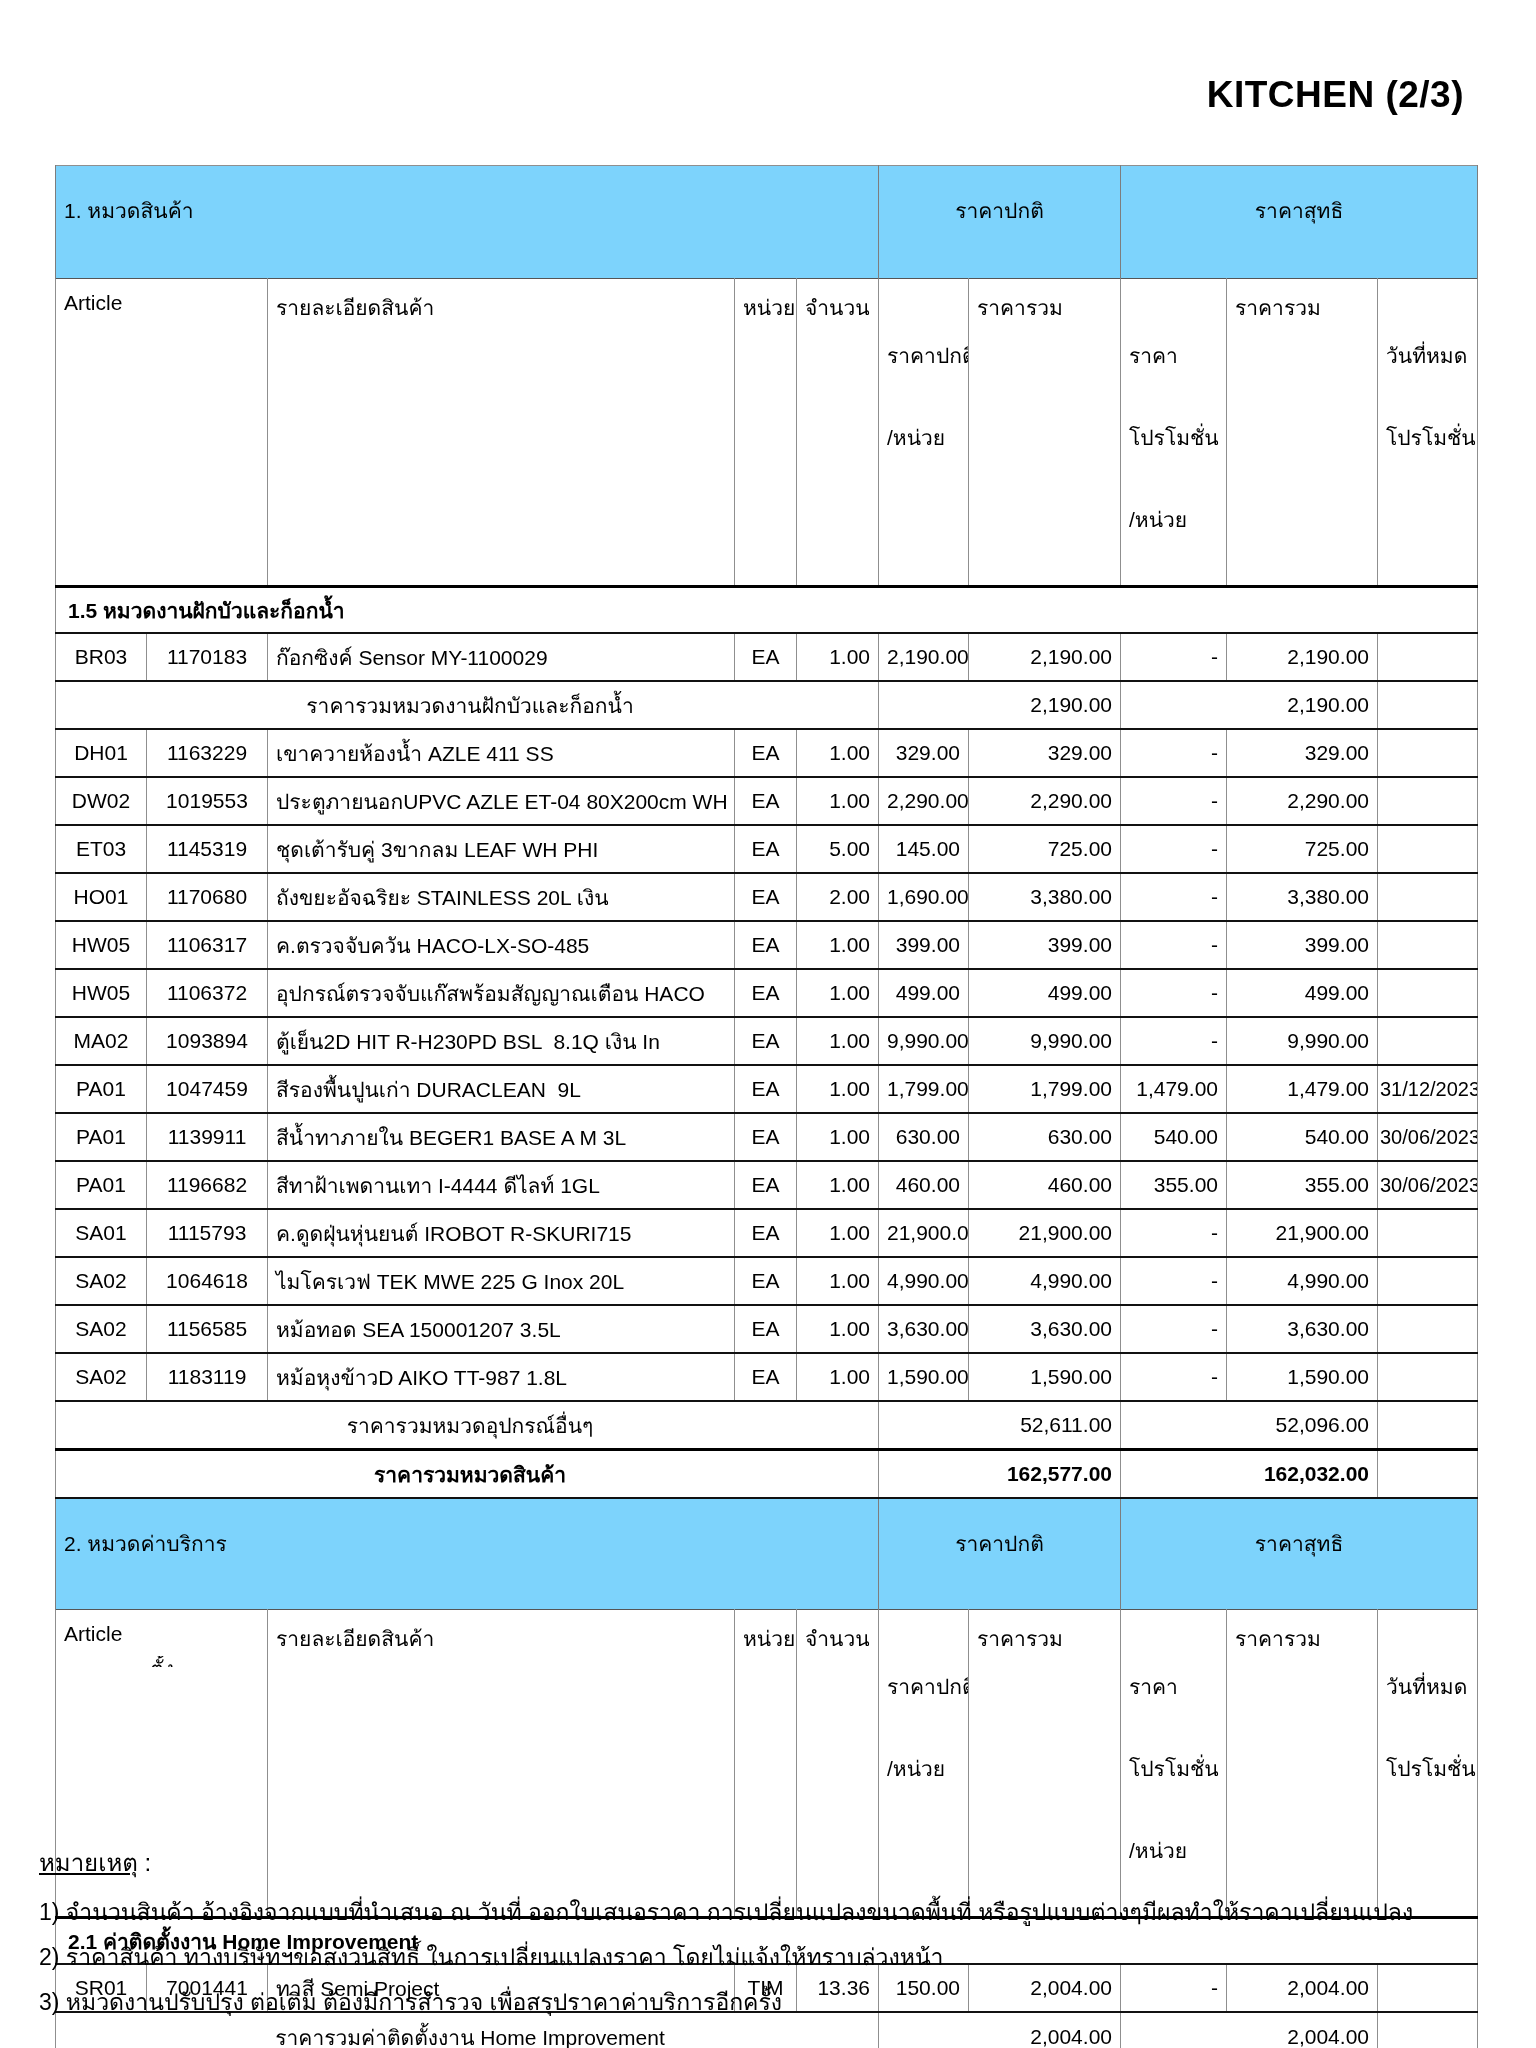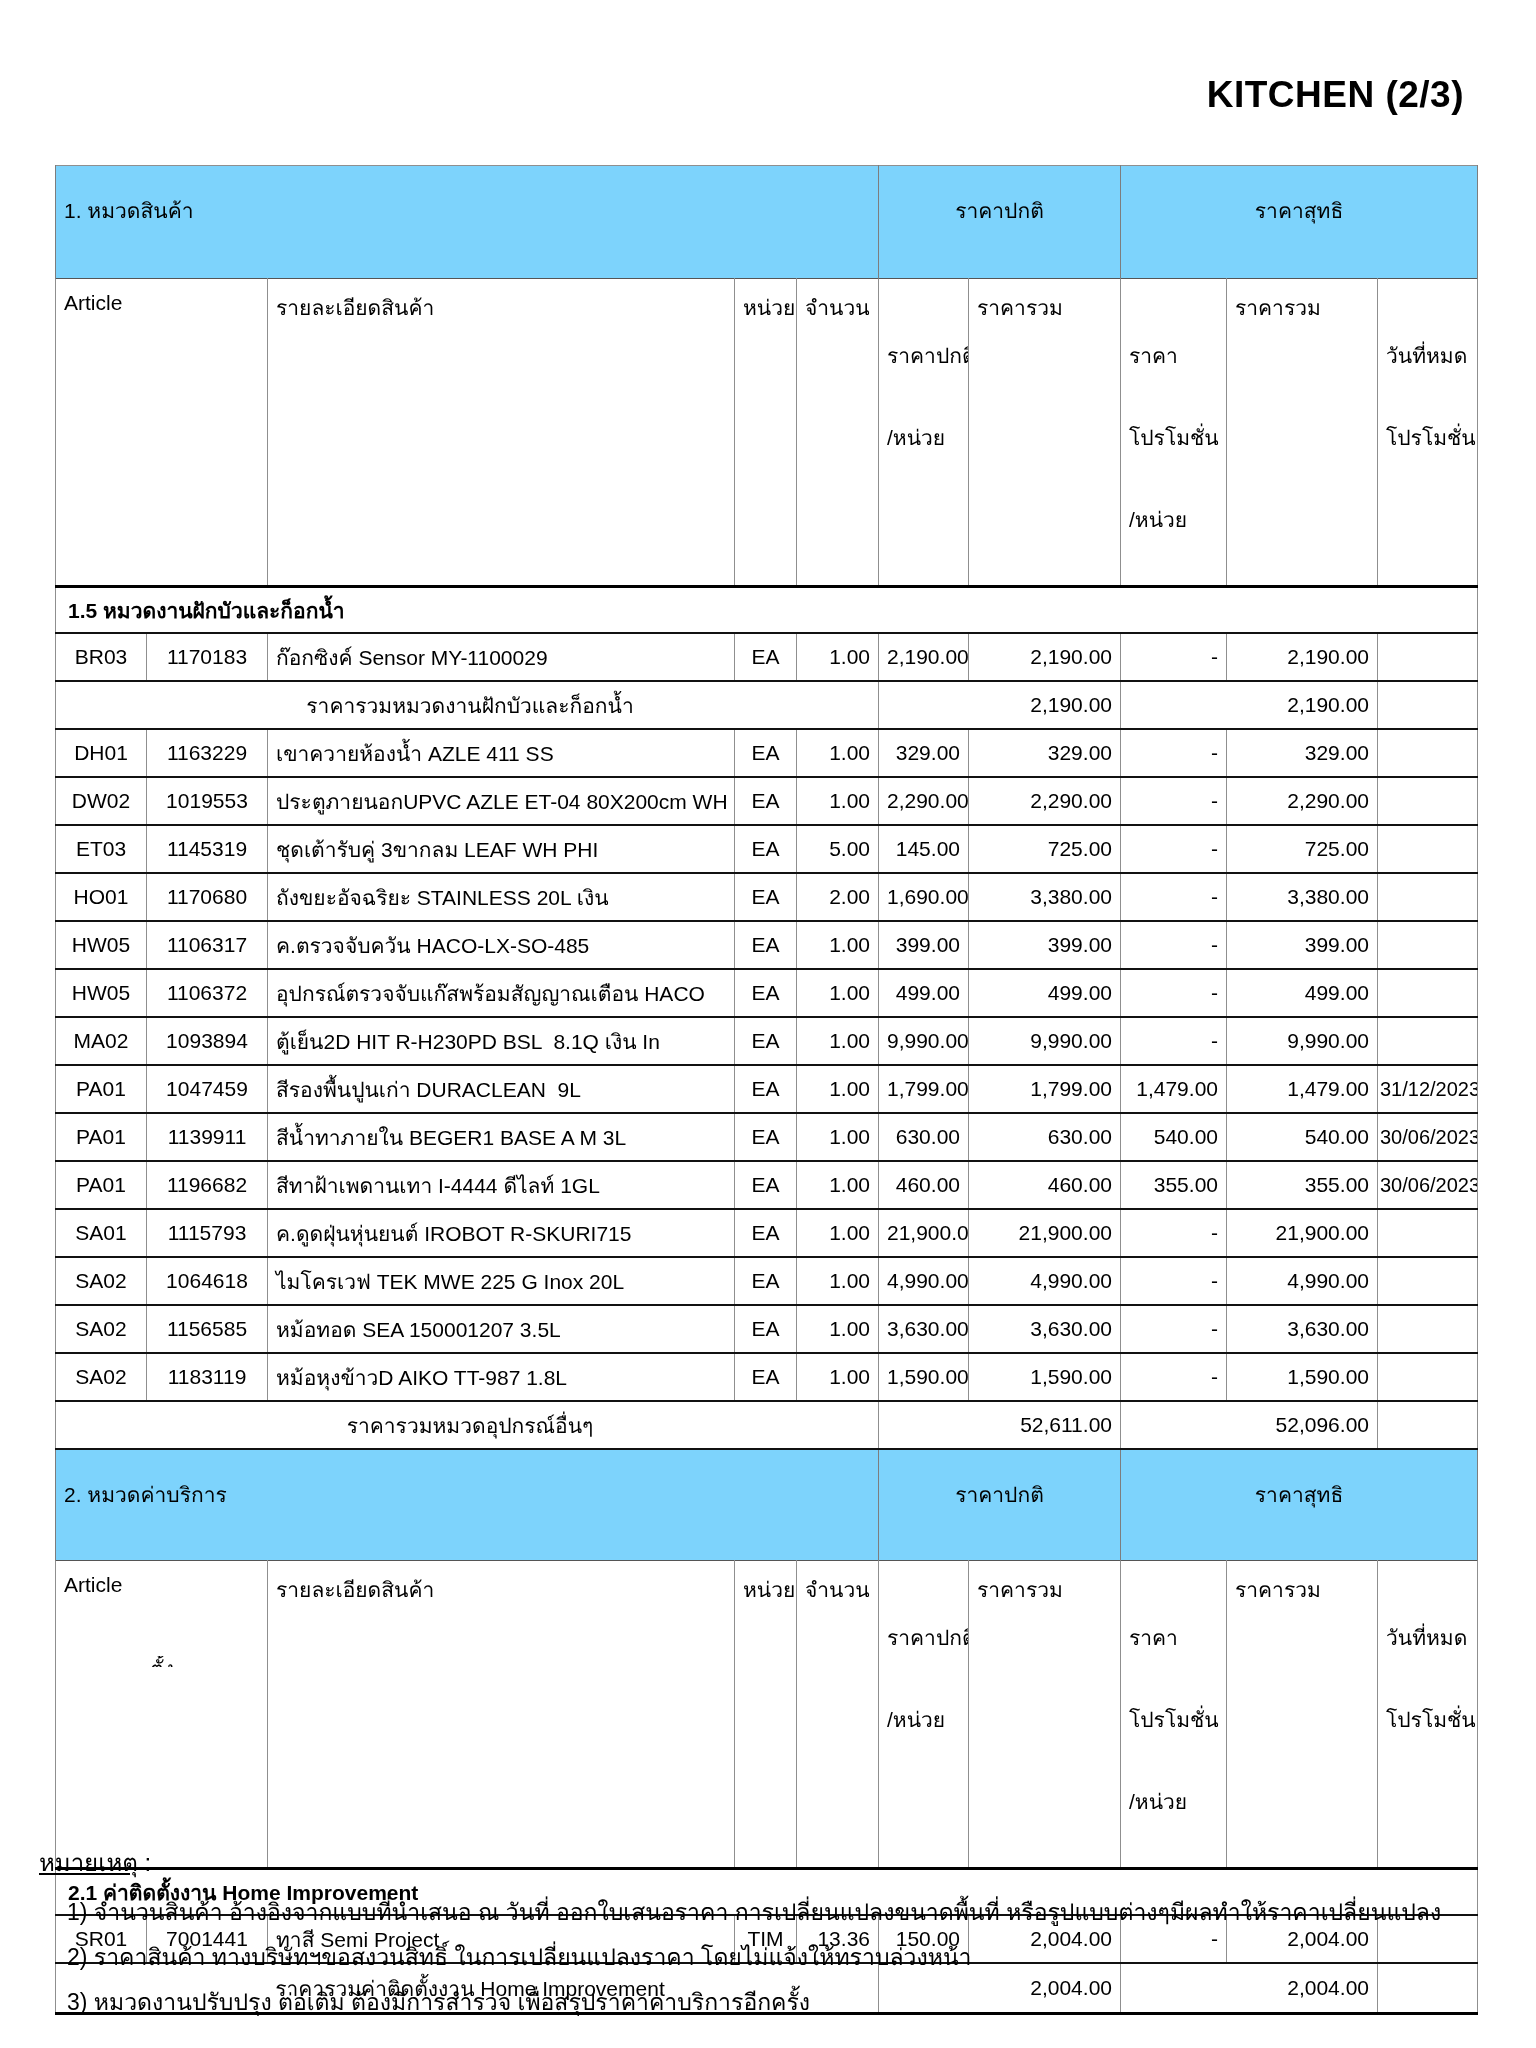--- a/index.html
+++ b/index.html
@@ -47,21 +47,21 @@
   td.r{text-align:right;}
   td.lbl{padding-left:14px;text-align:center;margin-top:28px;}
   td.datecell{font-size:20px;padding:0 2px;text-align:center;}
   .clip-frag{
     position:absolute;left:150px;top:1656px;width:160px;height:11px;
     overflow:hidden;font-size:21px;line-height:26px;
   }
   .notes{position:absolute;left:39px;top:1843px;width:1480px;font-size:23px;}
   .notes .hd{margin-bottom:16px;font-size:24px;}
   .notes .u{text-decoration:underline;}
-  .notes .note{margin-bottom:17px;line-height:28px;margin-left:28px;}
+  .notes .note{margin-bottom:17px;line-height:28px;}
 </style>
 </head>
 <body>
 
 <div class="page-title">KITCHEN (2/3)</div>
 
 <table class="quote">
   <colgroup>
     <col style="width:91px">
       <col style="width:121px">
@@ -302,20 +302,26 @@
   </tr>
     </tbody>
 
   <tbody>
     <tr class="sub bt2">
       <td colspan="5" class="lbl">ราคารวมหมวดอุปกรณ์อื่นๆ</td>
       <td colspan="2" class="r">52,611.00</td>
       <td colspan="2" class="r">52,096.00</td>
       <td></td>
     </tr>
+    <tr class="sub bt3">
+      <td colspan="5" class="lbl">ราคารวมหมวดสินค้า</td>
+      <td colspan="2" class="r">162,577.00</td>
+      <td colspan="2" class="r">162,032.00</td>
+      <td></td>
+    </tr>
     <tr class="grayrow grayrow2 bt2">
       <td colspan="5" class="l">2. หมวดค่าบริการ</td>
       <td colspan="2" class="c">ราคาปกติ</td>
       <td colspan="3" class="c">ราคาสุทธิ</td>
     </tr>
     <tr class="colhdr">
       <td colspan="2">Article</td>
       <td>รายละเอียดสินค้า</td>
       <td>หน่วย</td>
       <td>จำนวน</td>

